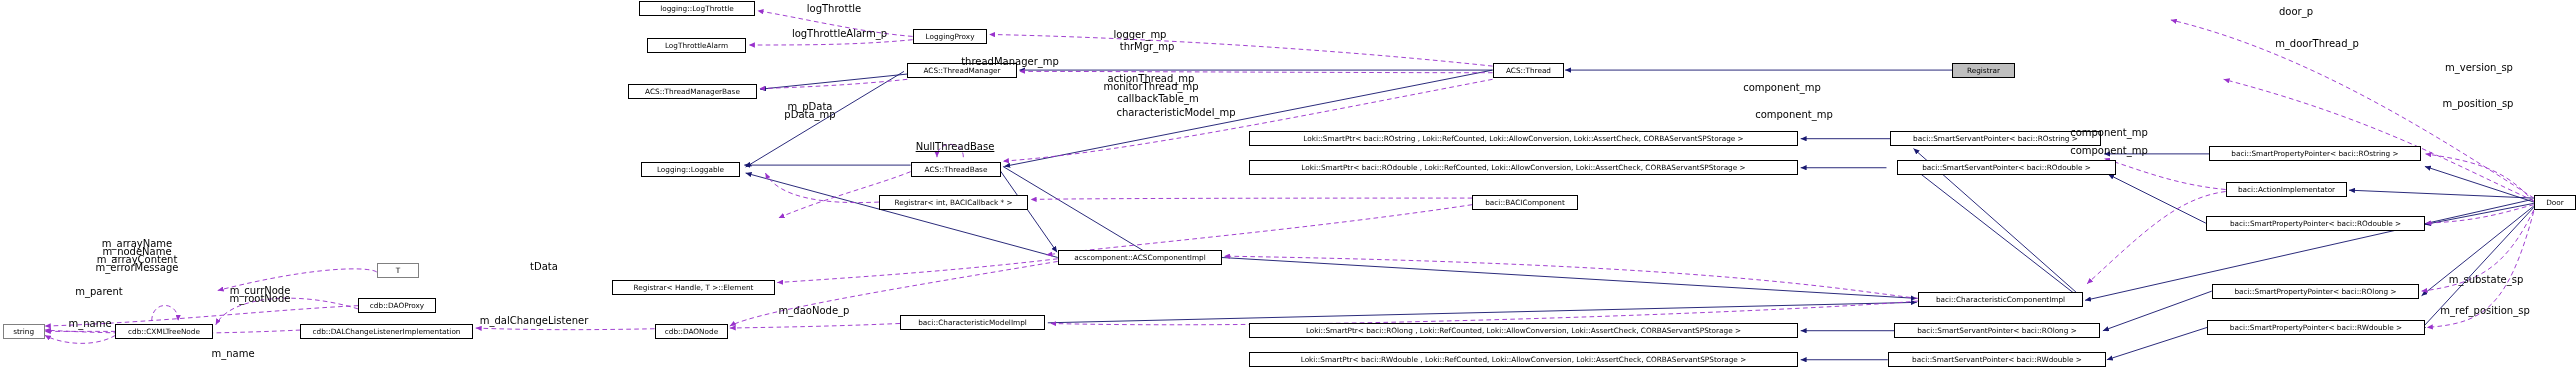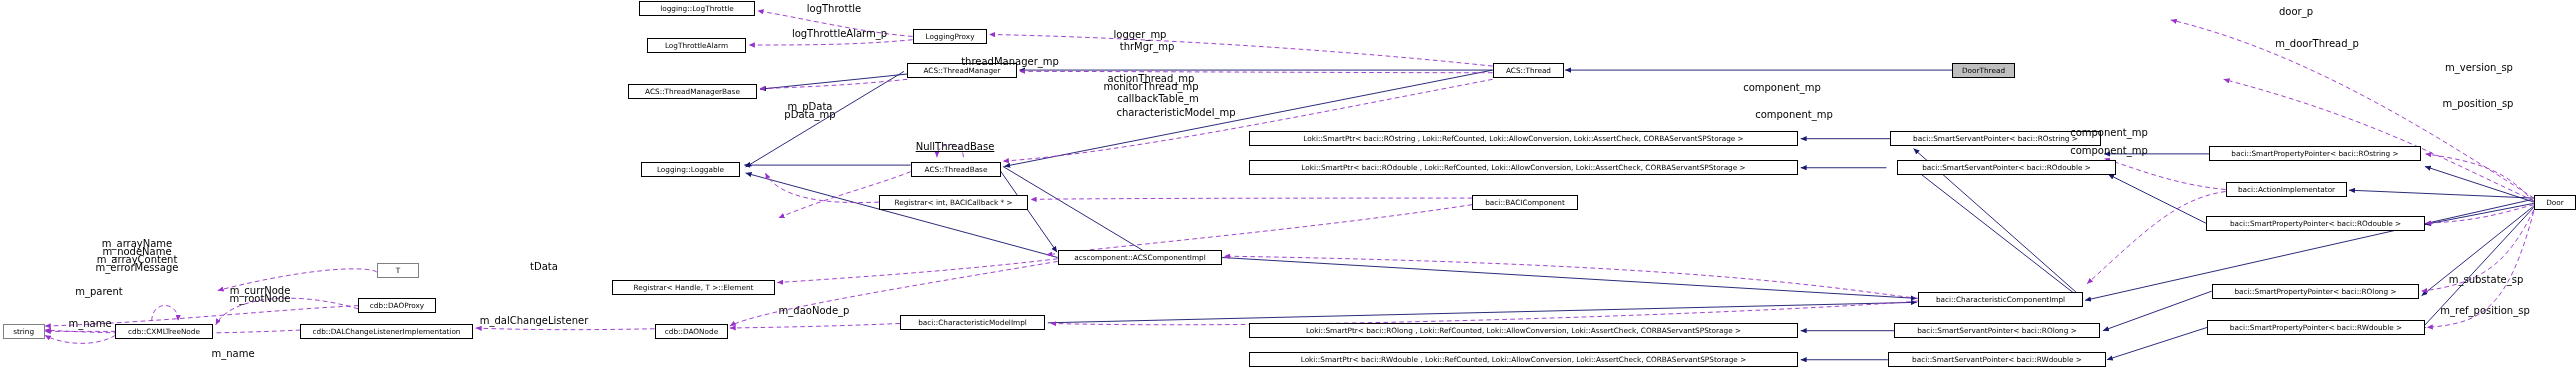--- a/index.html
+++ b/index.html
@@ -122,21 +122,21 @@
     </g>
   </svg>
 
   <div id="nodes">
       <div class="node" style="left: 639px; top: 1.3px; width: 116px; height: 14.5px;">logging::LogThrottle</div>
       <div class="node" style="left: 647px; top: 38px; width: 99px; height: 14.5px;">LogThrottleAlarm</div>
       <div class="node" style="left: 913px; top: 29px; width: 74px; height: 14.5px;">LoggingProxy</div>
       <div class="node" style="left: 907px; top: 63px; width: 110px; height: 14.5px;">ACS::ThreadManager</div>
       <div class="node" style="left: 628px; top: 84px; width: 129px; height: 14.5px;">ACS::ThreadManagerBase</div>
       <div class="node" style="left: 1493px; top: 63px; width: 71px; height: 14.5px;">ACS::Thread</div>
-      <div class="node filled" style="left: 1952px; top: 63px; width: 63px; height: 14.5px;">DoorThread</div>
+      <div class="node filled" style="left: 1952px; top: 63px; width: 63px; height: 14.5px;">Registrar</div>
       <div class="node" style="left: 641px; top: 162px; width: 99px; height: 14.5px;">Logging::Loggable</div>
       <div class="node" style="left: 911px; top: 162px; width: 90px; height: 14.5px;">ACS::ThreadBase</div>
       <div class="node" style="left: 879px; top: 195px; width: 149px; height: 14.5px;">Registrar&lt; int, BACICallback * &gt;</div>
       <div class="node" style="left: 612px; top: 280px; width: 163px; height: 14.5px; text-align: center;">Registrar&lt; Handle, T &gt;::Element</div>
       <div class="node" style="left: 1472px; top: 195px; width: 106px; height: 14.5px;">baci::BACIComponent</div>
       <div class="node" style="left: 1058px; top: 250px; width: 164px; height: 14.5px;">acscomponent::ACSComponentImpl</div>
       <div class="node" style="left: 900px; top: 315px; width: 145px; height: 14.5px;">baci::CharacteristicModelImpl</div>
       <div class="node" style="left: 1918px; top: 292px; width: 165px; height: 14.5px;">baci::CharacteristicComponentImpl</div>
       <div class="node" style="left: 2226px; top: 182px; width: 121px; height: 14.5px;">baci::ActionImplementator</div>
       <div class="node grey" style="left: 377px; top: 263px; width: 21px; height: 14.5px;">T</div>

